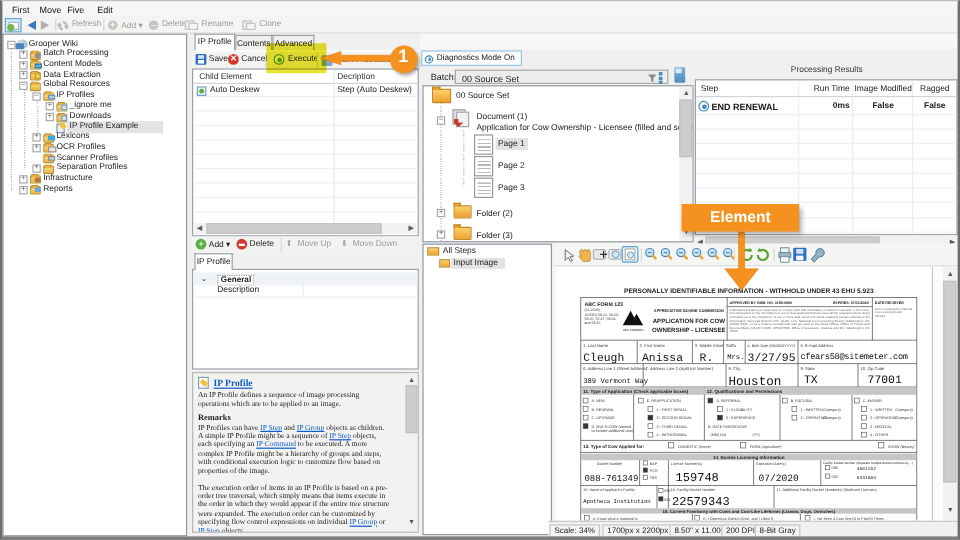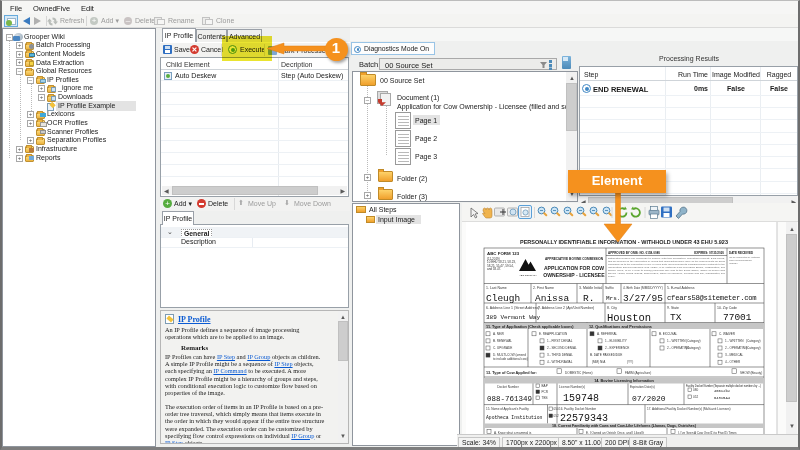--- a/index.html
+++ b/index.html
@@ -27,22 +27,22 @@
 .arr{color:#5a5a5a;font-size:6px;line-height:9px}
 .hdr7{font-size:7px;color:#333}
 .orange{background:#f5911e}
 .serif{font-family:"Liberation Serif",serif}
 .lnk{color:#0b5bd3;text-decoration:underline}
 .sbox{position:absolute;top:1.5px;height:11px;line-height:10px;padding:0 3px;border:1px solid #c6c6c6;background:#f4f4f3;font-size:6.7px;white-space:nowrap}
 </style></head>
 <body>
 
 <div class="menubar">
- <span style="left:8px">File</span>
-    <span style="left:31px">Owned</span>
+ <span style="left:8px">First</span>
+    <span style="left:31px">Move</span>
     <span style="left:54px">Five</span>
     <span style="left:79px">Edit</span>
 </div>
 
 <div class="toolbar1">
  <div class="a" style="left:2px;top:1px;width:14px;height:12px;border:1px solid #66aadd;background:#d6e9f7">
    <div class="a" style="left:2px;top:2px;width:9px;height:7px;background:#fff;border:1px solid #9ab6cc"></div>
    <div class="a" style="left:1px;top:4px;width:6px;height:6px;border-radius:50%;background:#7ab648"></div>
  </div>
  <div class="a" style="left:21px;top:3px;width:0;height:0;border-right:7px solid #3a7abf;border-top:4.5px solid transparent;border-bottom:4.5px solid transparent"></div>
@@ -198,21 +198,21 @@
    <div class="vline" style="left:91px;top:12px;height:10px"></div>
    <div class="gridline" style="top:12px"></div>
    <div class="gridline" style="top:22px"></div>
  </div>
 
  <div class="a" style="left:160px;top:310px;width:189px;height:134px;background:#f2f2f0;border:1px solid #b6b6b6;overflow:hidden">
    <div class="a" style="left:4px;top:3px;width:9px;height:10px;background:#fff;border:1px solid #7d9cb4"></div>
    <div class="a" style="left:6px;top:6px;width:6px;height:4px;background:#f3c23a;transform:rotate(40deg)"></div>
    <span class="a lnk serif" style="left:17px;top:4px;font-size:8px;font-weight:bold">IP Profile</span>
    <div class="a serif" style="left:4px;top:15px;font-size:6.3px;line-height:7.2px;white-space:nowrap">An IP Profile defines a sequence of image processing<br>operations which are to be applied to an image.</div>
-   <div class="a serif" style="left:20px;top:33px;font-size:7px;font-weight:bold">Remarks</div>
+   <div class="a serif" style="left:4px;top:33px;font-size:7px;font-weight:bold">Remarks</div>
    <div class="a serif" style="left:4px;top:42px;font-size:6.3px;line-height:7.2px;white-space:nowrap">IP Profiles can have <span class="lnk">IP Step</span> and <span class="lnk">IP Group</span> objects as children.<br>A simple IP Profile might be a sequence of <span class="lnk">IP Step</span> objects,<br>each specifying an <span class="lnk">IP Command</span> to be executed. A more<br>complex IP Profile might be a hierarchy of groups and steps,<br>with conditional execution logic to customize flow based on<br>properties of the image.</div>
    <div class="a serif" style="left:4px;top:92px;font-size:6.3px;line-height:7.2px;white-space:nowrap">The execution order of items in an IP Profile is based on a pre-<br>order tree traversal, which simply means that items execute in<br>the order in which they would appear if the entire tree structure<br>were expanded. The execution order can be customized by<br>specifying flow control expressions on individual <span class="lnk">IP Group</span> or<br><span class="lnk">IP Step</span> objects.</div>
    <div class="a sb" style="right:0;top:0;width:10px;height:132px">
      <div class="a arr" style="left:2px;top:2px">▲</div>
      <div class="a arr" style="left:2px;bottom:2px">▼</div>
      <div class="sbthumb a" style="left:0;top:10px;width:10px;height:40px"></div>
    </div>
  </div>
 </div>
 

